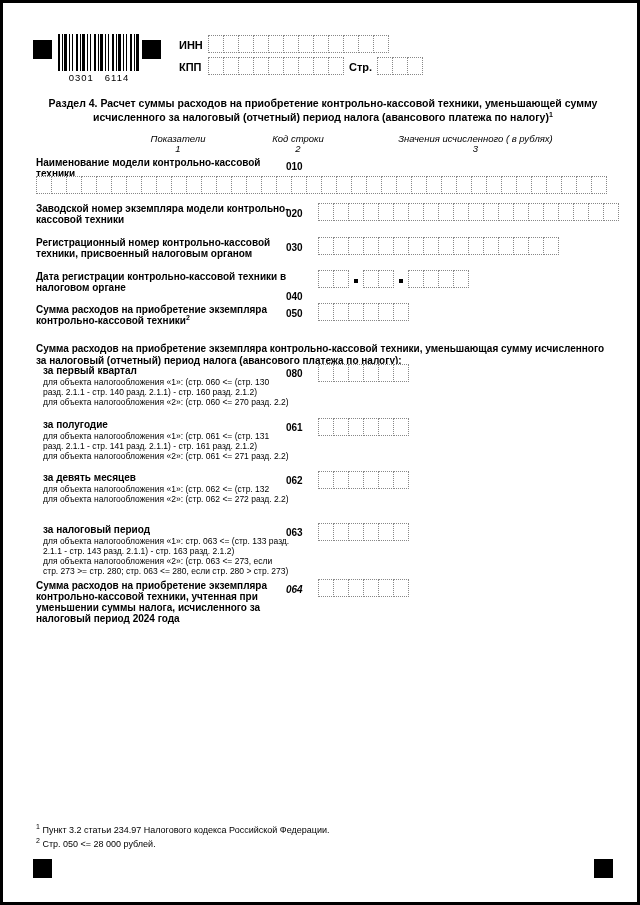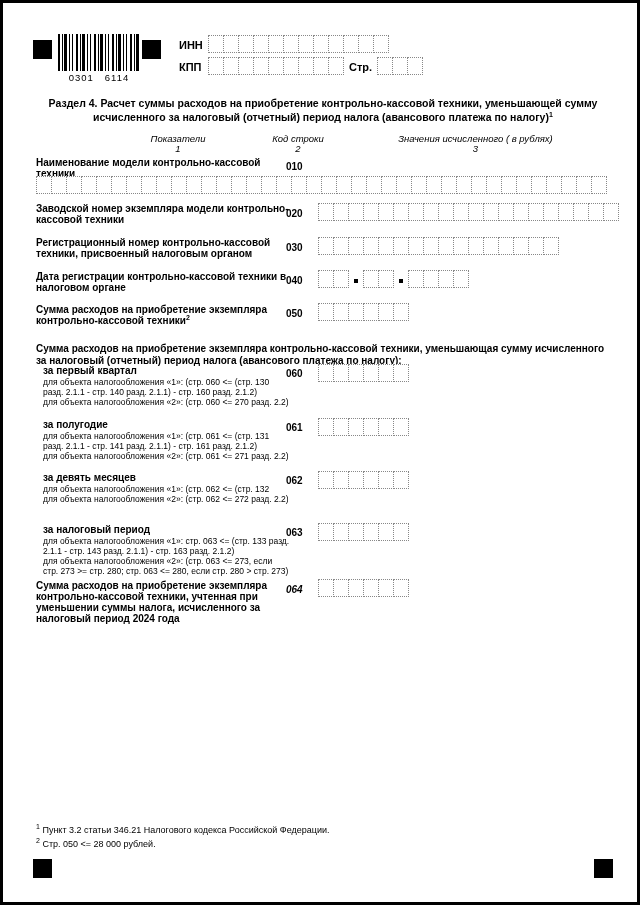--- a/index.html
+++ b/index.html
@@ -197,21 +197,21 @@
       <div class="cell"></div>
       <div class="cell"></div>
       <div class="cell"></div>
       <div class="cell"></div>
       <div class="cell"></div>
       <div class="cell"></div>
       <div class="cell"></div>
     </div>
 
   <div class="abs row-label" style="left:33px;top:268px;">Дата регистрации контрольно-кассовой техники в налоговом органе</div>
-  <div class="abs row-code" style="left:283px;top:272px;">040</div>
+  <div class="abs row-code" style="left:283px;top:288px;">040</div>
   <div class="abs date-field" style="left:315px;top:267px;">
     <div class="field">
         <div class="cell"></div>
         <div class="cell"></div>
       </div>
     <div class="date-dot"></div>
     <div class="field">
         <div class="cell"></div>
         <div class="cell"></div>
       </div>
@@ -238,21 +238,21 @@
     </div>
 
   <div class="abs section-header" style="left:33px;top:340px;">Сумма расходов на приобретение экземпляра контрольно-кассовой техники, уменьшающая сумму исчисленного за налоговый (отчетный) период налога (авансового платежа по налогу):</div>
 
   <div class="abs period-label" style="left:40px;top:362px;">за первый квартал</div>
   <div class="abs period-notes" style="left:40px;top:374px;">
     <div>для объекта налогообложения «1»: (стр. 060 &lt;= (стр. 130</div>
     <div>разд. 2.1.1 - стр. 140 разд. 2.1.1) - стр. 160 разд. 2.1.2)</div>
     <div>для объекта налогообложения «2»: (стр. 060 &lt;= 270 разд. 2.2)</div>
   </div>
-  <div class="abs row-code" style="left:283px;top:365px;">060</div>
+  <div class="abs row-code" style="left:283px;top:365px;">080</div>
   <div class="abs field" style="left:315px;top:361px;">
       <div class="cell"></div>
       <div class="cell"></div>
       <div class="cell"></div>
       <div class="cell"></div>
       <div class="cell"></div>
       <div class="cell"></div>
     </div>
 
   <div class="abs period-label" style="left:40px;top:416px;">за полугодие</div>
@@ -308,20 +308,20 @@
   <div class="abs field" style="left:315px;top:576px;">
       <div class="cell"></div>
       <div class="cell"></div>
       <div class="cell"></div>
       <div class="cell"></div>
       <div class="cell"></div>
       <div class="cell"></div>
     </div>
 
   <div class="abs footnote" style="left:33px;top:820px;">
-    <div><sup>1</sup><span> Пункт 3.2 статьи 346.21 Налогового кодекса Российской Федерации.</span></div>
+    <div><sup>1</sup><span> Пункт 3.2 статьи 234.97 Налогового кодекса Российской Федерации.</span></div>
     <div><sup>2</sup><span> Стр. 050 &lt;= 28 000 рублей.</span></div>
   </div>
 
   <div class="abs sq" style="left:30px;top:856px;"></div>
   <div class="abs sq" style="left:591px;top:856px;"></div>
 
 </div>
 
 </body></html>

